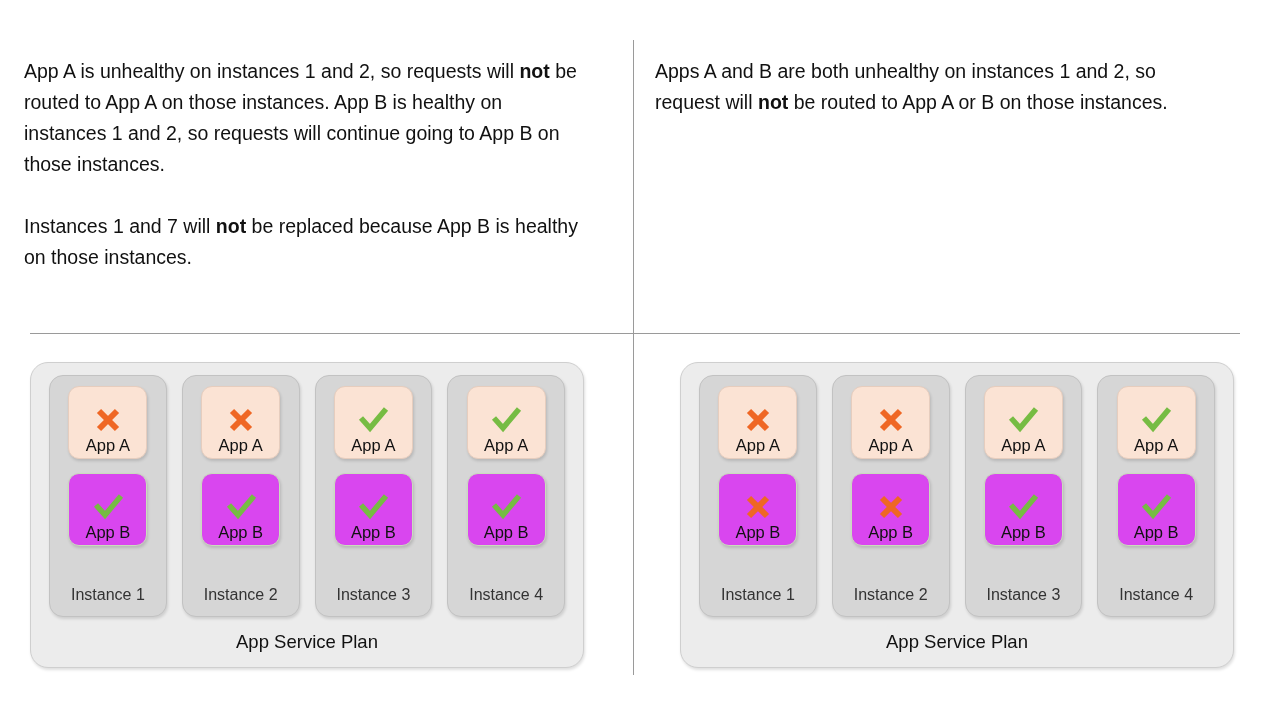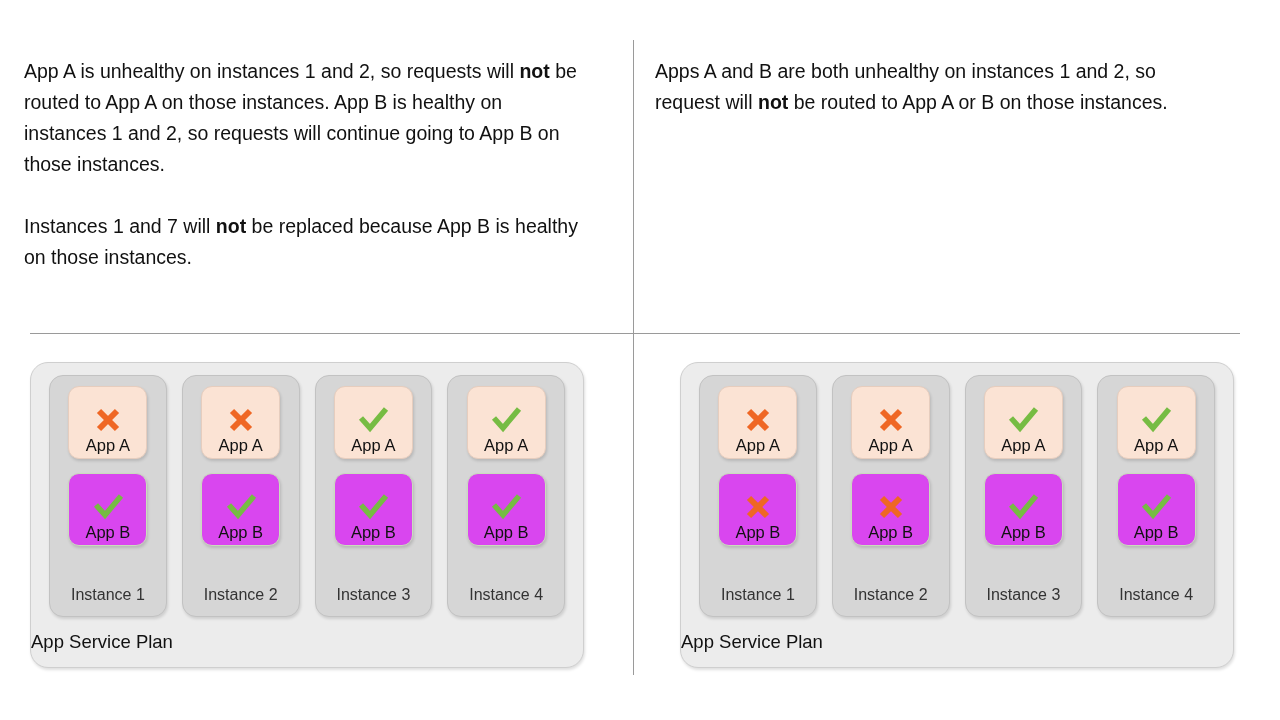--- a/index.html
+++ b/index.html
@@ -118,20 +118,21 @@
     margin-top: auto;
     margin-bottom: 12px;
     text-align: right;
   }
 
   .plan-label {
     position: absolute;
     left: 0;
     right: 0;
     bottom: 14px;
+    text-align: center;
     font-size: 18.5px;
     color: #111111;
     margin-top: 16px;
   }
 </style>
 </head>
 <body>
 
 <div class="h-divider"></div>
 <div class="v-divider"></div>

